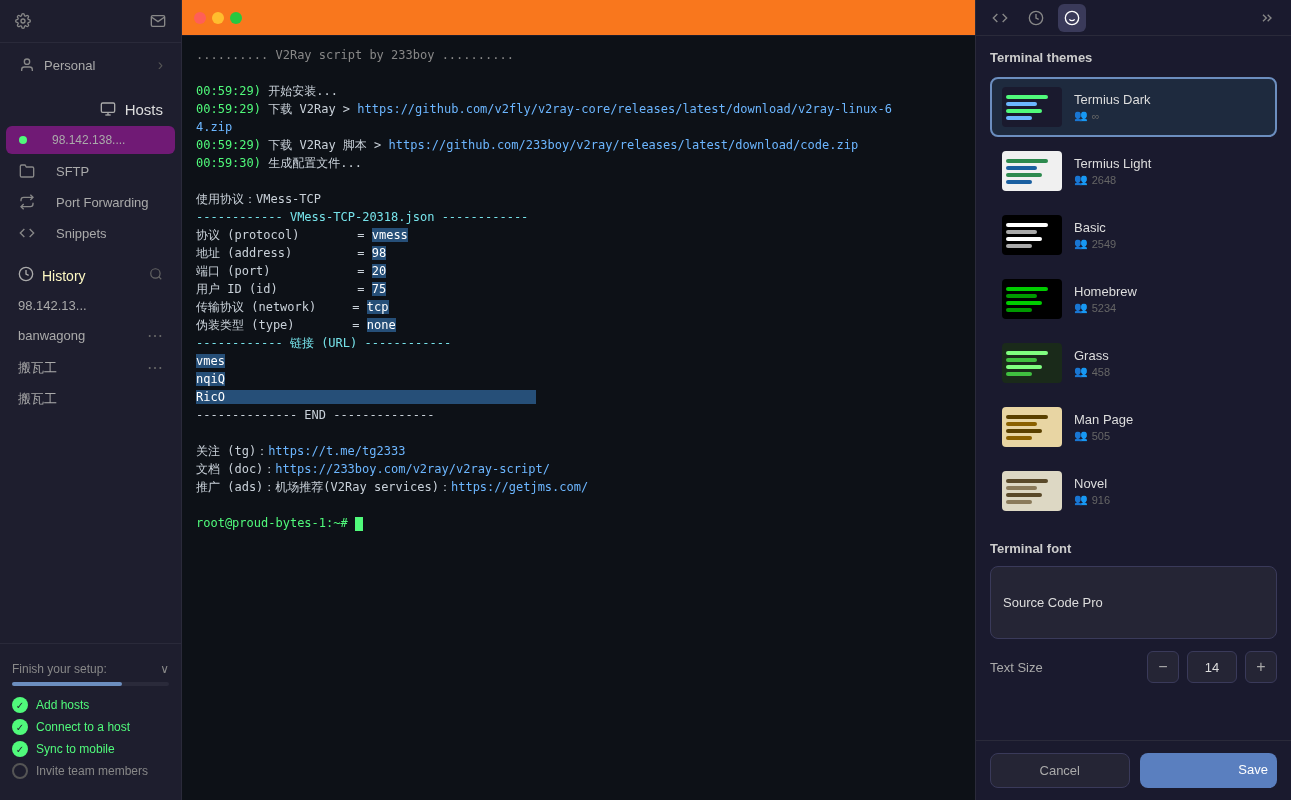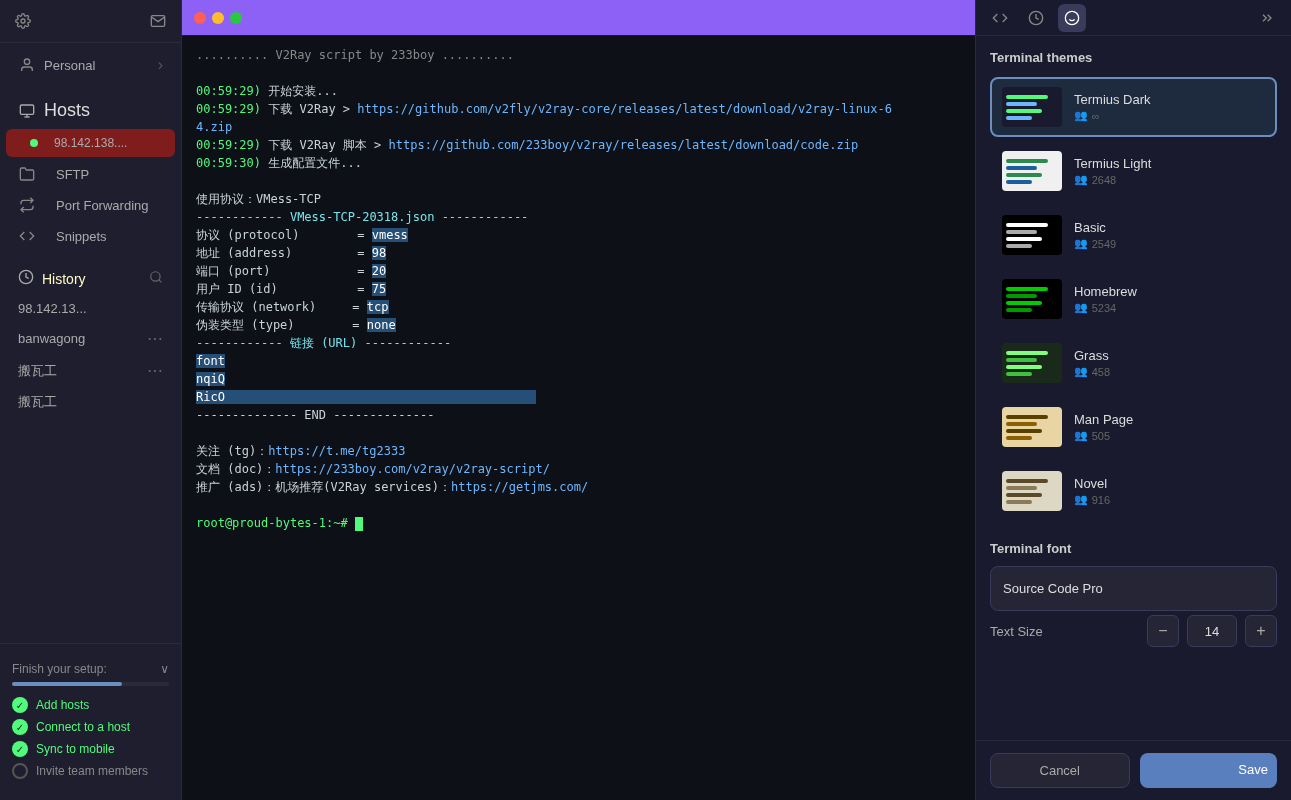--- a/index.html
+++ b/index.html
@@ -75,40 +75,40 @@
       margin: 1px 6px;
     }
 
     .sidebar-personal-left {
       display: flex; align-items: center; gap: 8px;
     }
 
     .sidebar-hosts-row {
       display: flex;
       align-items: center;
-      justify-content: flex-start;
+      justify-content: flex-end;
       padding: 6px 12px;
       cursor: pointer;
       color: #ccc;
-      font-size: 18px;
+      font-size: 15px;
       font-weight: 500;
       border-radius: 6px;
       margin: 1px 6px;
     }
 
     .current-host {
-      background: #7f1d1d;
+      background: #701a75;
       border-radius: 6px;
       margin: 2px 6px;
-      padding: 7px 24px;
+      padding: 7px 13px;
       font-size: 12px;
       color: #aaa;
       display: flex;
       align-items: center;
-      gap: 16px;
+      gap: 25px;
     }
 
     .host-dot {
       width: 8px; height: 8px;
       background: #50fa7b;
       border-radius: 50%;
       flex-shrink: 0;
     }
 
     .history-section {
@@ -206,21 +206,21 @@
       font-size: 10px;
     }
 
     .check-circle.empty {
       border: 2px solid #555;
     }
 
     
     .terminal-area {
       flex: 1;
-      background: #8b5cf6;
+      background: #f97316;
       display: flex;
       flex-direction: column;
       overflow: hidden;
       position: relative;
     }
 
     .terminal-topbar {
       background: rgba(255,255,255,0.03);
       display: flex;
       align-items: center;
@@ -452,24 +452,24 @@
       font-size: 13px;
       font-weight: 600;
       color: #ccc;
       margin-bottom: 10px;
     }
 
     .font-selector {
       background: #252535;
       border: 1px solid #3a3a5a;
       border-radius: 8px;
-      padding: 14px 12px;
+      padding: 28px 12px;
       font-size: 13px;
       color: #ddd;
-      margin-bottom: 4px;
+      margin-bottom: 12px;
       cursor: pointer;
     }
 
     .text-size-row {
       display: flex;
       align-items: center;
       gap: 8px;
       margin-top: 4px;
     }
 
@@ -708,21 +708,21 @@
 
 使用协议：VMess-TCP
 <span class="t-cyan">------------ VMess-TCP-20318.json ------------</span>
 协议 (protocol)        = <span class="t-selected">vmess</span>
 地址 (address)         = <span class="t-selected">98</span>
 端口 (port)            = <span class="t-selected">20</span>
 用户 ID (id)           = <span class="t-selected">75</span>
 传输协议 (network)     = <span class="t-selected">tcp</span>
 伪装类型 (type)        = <span class="t-selected">none</span>
 <span class="t-cyan">------------ 链接 (URL) ------------</span>
-<span class="t-selected">font</span>
+<span class="t-selected">vmes</span>
 <span class="t-selected">nqiQ</span>
 <span class="t-selected">RicO                                           </span>
 -------------- END --------------
 
 关注 (tg)：<span class="t-blue">https://t.me/tg2333</span>
 文档 (doc)：<span class="t-blue">https://233boy.com/v2ray/v2ray-script/</span>
 推广 (ads)：机场推荐(V2Ray services)：<span class="t-blue">https://getjms.com/</span>
 
 <span class="t-green">root@proud-bytes-1:~#</span> <span class="cursor"></span></pre>
   </div>

